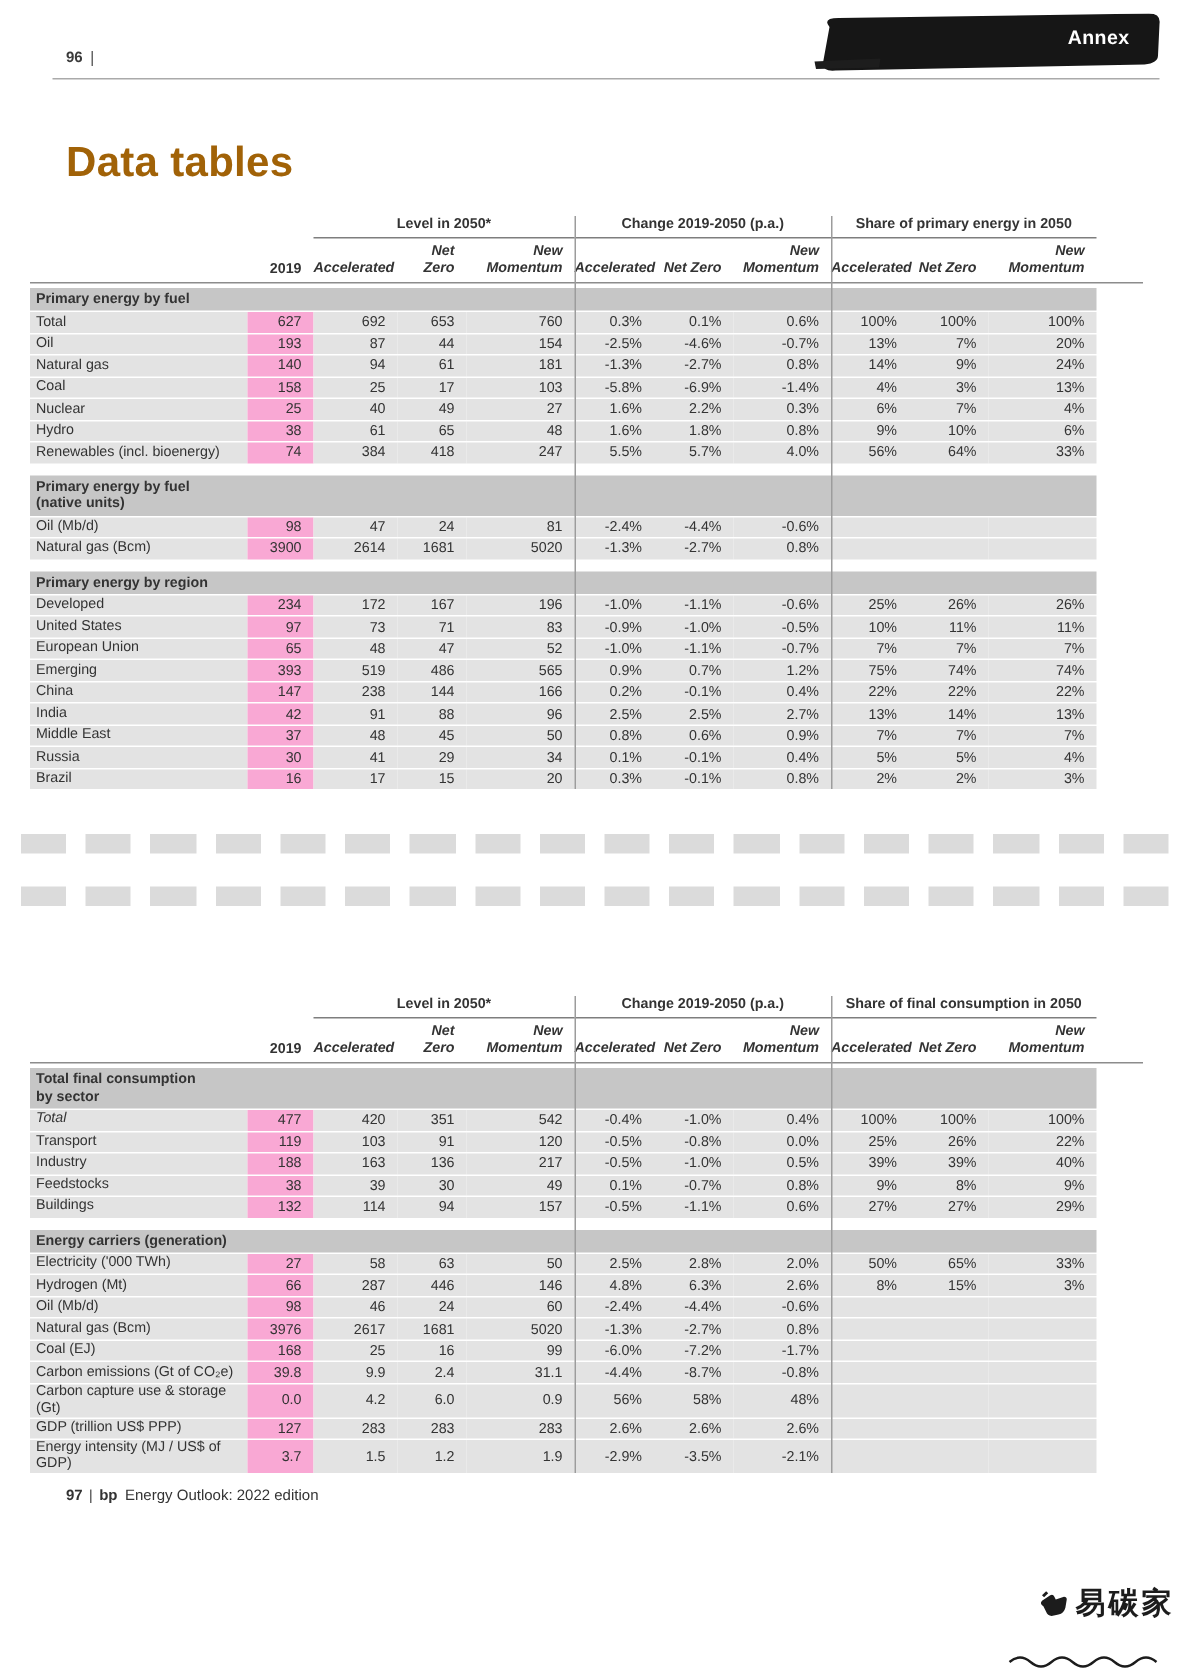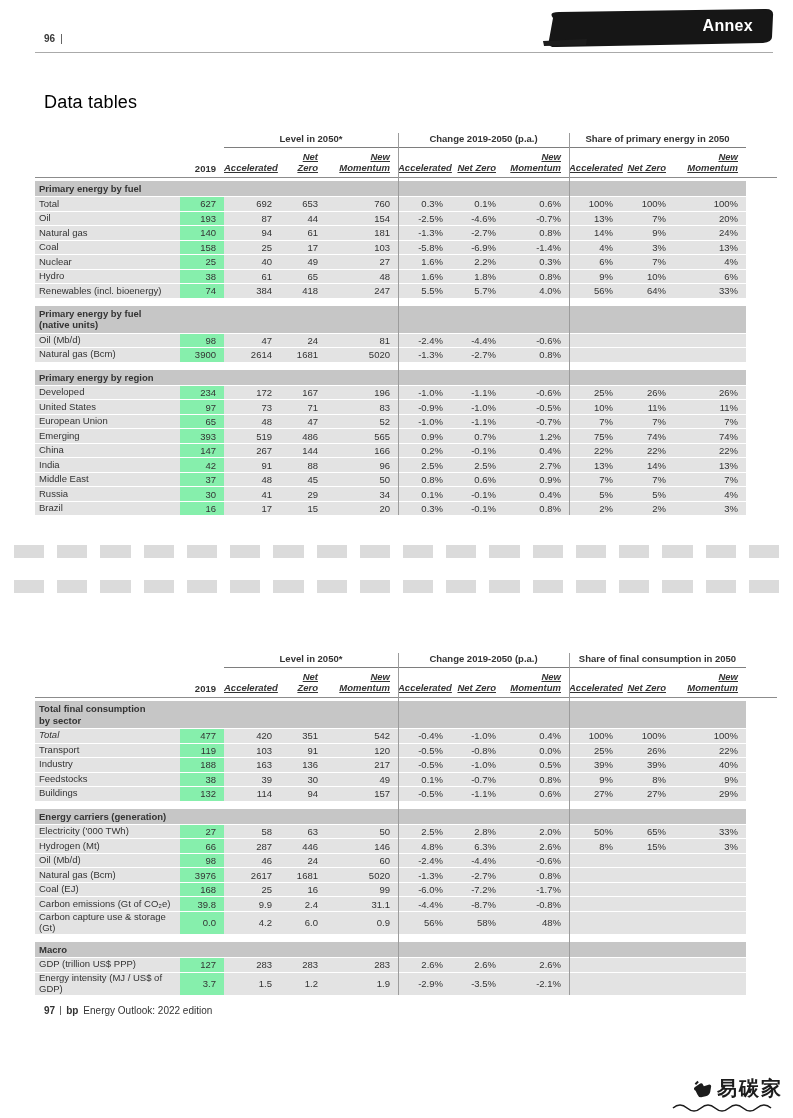--- a/index.html
+++ b/index.html
@@ -18,64 +18,64 @@
   .top-pageno {
     position: absolute; left: 44px; top: 33px;
     font-size: 10px; font-weight: bold; color: #3a3a3a;
     display: flex; align-items: center; gap: 6px;
   }
   .top-pageno .vbar { width: 1px; height: 10px; background: #666; }
   .annex-banner { position: absolute; right: 18px; top: 9px; width: 234px; height: 40px; }
   .annex-banner svg { position: absolute; left: 0; top: 0; width: 100%; height: 100%; }
   .annex-label {
     position: absolute; right: 22px; top: 8px;
-    color: #fff; font-weight: bold; font-size: 16px; letter-spacing: .3px;
+    color: #fff; font-weight: bold; font-size: 13px; letter-spacing: .3px;
   }
   .top-rule { position: absolute; left: 35px; right: 20px; top: 52px; height: 1px; background: #aaa; }
 
   
   .page-title {
     margin: 34px 0 0 44px;
-    font-size: 18px; font-weight: 400; color: #000000; letter-spacing: .2px;
+    font-size: 28px; font-weight: 700; color: #a16207; letter-spacing: .2px;
   }
 
   
-  .datatable { position: relative; width: 742px; margin-left: 35px; font-size: 9.5px; color: #333; }
+  .datatable { position: relative; width: 742px; margin-left: 20px; font-size: 9.5px; color: #333; }
   #table1 { margin-top: 20px; }
   #table2 { margin-top: 60px; }
 
   .trow {
     display: grid;
     grid-template-columns: 145px 44px 56px 46px 72px 53px 53px 65px 52px 53px 72px;
   }
   .group-row { align-items: end; }
   .group-title {
     grid-column: span 3;
     text-align: center; font-weight: bold; white-space: nowrap;
     padding-bottom: 3px; border-bottom: 1px solid #7e7e7e;
   }
   .scen-row { align-items: end; padding: 4px 0 3px; border-bottom: 1px solid #8c8c8c; }
   .scen-col, .base-col { text-align: right; font-weight: bold; padding-right: 8px; }
-  .scen-col { font-style: italic; line-height: 1.15; text-decoration: underline; }
+  .scen-col { font-style: italic; line-height: 1.15; }
 
   .section-row { margin: 8px 0 1px; }
   .thead + .section-row { margin-top: 3px; }
   .section-title {
     background: #c6c6c6; font-weight: bold;
     padding: 2px 0 2px 4px; line-height: 1.2; white-space: pre-line;
   }
 
   .data-row { margin-bottom: 1px; align-items: stretch; }
   .data-row > div {
     background: #e3e3e3; min-height: 13.5px;
     display: flex; align-items: center;
   }
   .data-row .c-num { justify-content: flex-end; padding-right: 8px; }
   .data-row .row-label { padding-left: 4px; line-height: 1.15; }
-  .data-row > .y2019-cell { background: #86efac; }
+  .data-row > .y2019-cell { background: #f9a8d4; }
   .data-row.em .row-label { font-style: italic; }
 
   .vdiv { position: absolute; top: 0; bottom: 0; width: 1px; background: #9c9c9c; }
 
   
   .redacted { margin: 30px 14px 0 14px; }
   .redacted-row { display: flex; gap: 13px; margin-bottom: 22px; }
   .redacted-row:last-child { margin-bottom: 0; }
   .redacted-row .blk { flex: 1; height: 13px; background: #dbdbdb; }
 
@@ -84,21 +84,21 @@
   .page-footer {
     margin: 10px 0 0 44px; font-size: 10px; color: #333;
     display: flex; align-items: center; gap: 5px;
   }
   .page-footer .num, .page-footer .brand { font-weight: bold; }
   .page-footer .vbar { width: 1px; height: 9px; background: #666; }
 
   
   .watermark {
     position: absolute; right: 10px; bottom: 6px;
-    display: flex; flex-direction: column; align-items: flex-end;
+    display: flex; flex-direction: column; align-items: flex-end; gap: 20px;
   }
   .watermark-line { display: flex; align-items: center; gap: 4px; }
   .watermark-text { font-size: 20px; font-weight: bold; color: #1c1c1c; letter-spacing: 2px; }
   .watermark svg.squiggle { margin-top: 1px; }
 </style>
 </head>
 <body>
 
 <div class="page">
 
@@ -317,21 +317,21 @@
         <div class="c-num">0.9%</div>
         <div class="c-num">0.7%</div>
         <div class="c-num">1.2%</div>
         <div class="c-num">75%</div>
         <div class="c-num">74%</div>
         <div class="c-num">74%</div>
       </div>
       <div class="trow data-row">
         <div class="row-label">China</div>
         <div class="c-num y2019-cell">147</div>
-        <div class="c-num">267</div>
+        <div class="c-num">238</div>
         <div class="c-num">144</div>
         <div class="c-num">166</div>
         <div class="c-num">0.2%</div>
         <div class="c-num">-0.1%</div>
         <div class="c-num">0.4%</div>
         <div class="c-num">22%</div>
         <div class="c-num">22%</div>
         <div class="c-num">22%</div>
       </div>
       <div class="trow data-row">
@@ -612,23 +612,20 @@
         <div class="c-num">4.2</div>
         <div class="c-num">6.0</div>
         <div class="c-num">0.9</div>
         <div class="c-num">56%</div>
         <div class="c-num">58%</div>
         <div class="c-num">48%</div>
         <div class="c-num"></div>
         <div class="c-num"></div>
         <div class="c-num"></div>
       </div>
-      <div class="trow section-row">
-        <div class="section-title" style="grid-column: 1 / -1;">Macro</div>
-      </div>
       <div class="trow data-row">
         <div class="row-label">GDP (trillion US$ PPP)</div>
         <div class="c-num y2019-cell">127</div>
         <div class="c-num">283</div>
         <div class="c-num">283</div>
         <div class="c-num">283</div>
         <div class="c-num">2.6%</div>
         <div class="c-num">2.6%</div>
         <div class="c-num">2.6%</div>
         <div class="c-num"></div>

